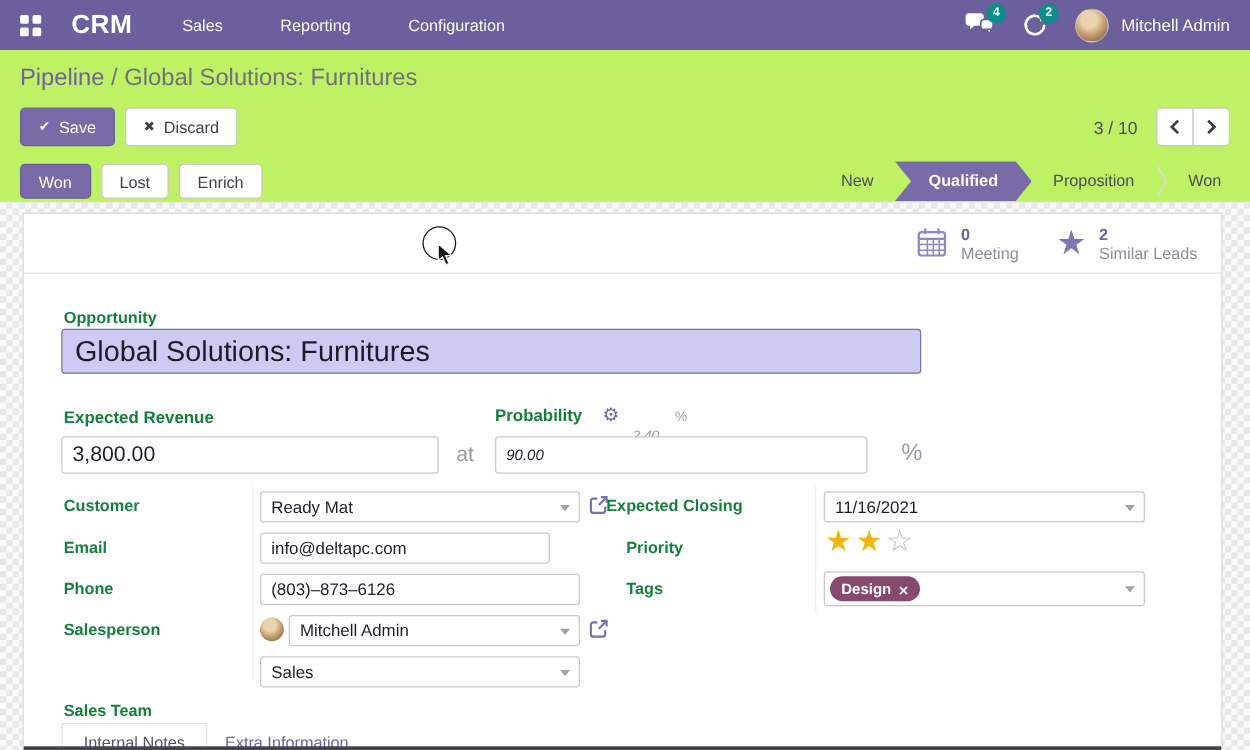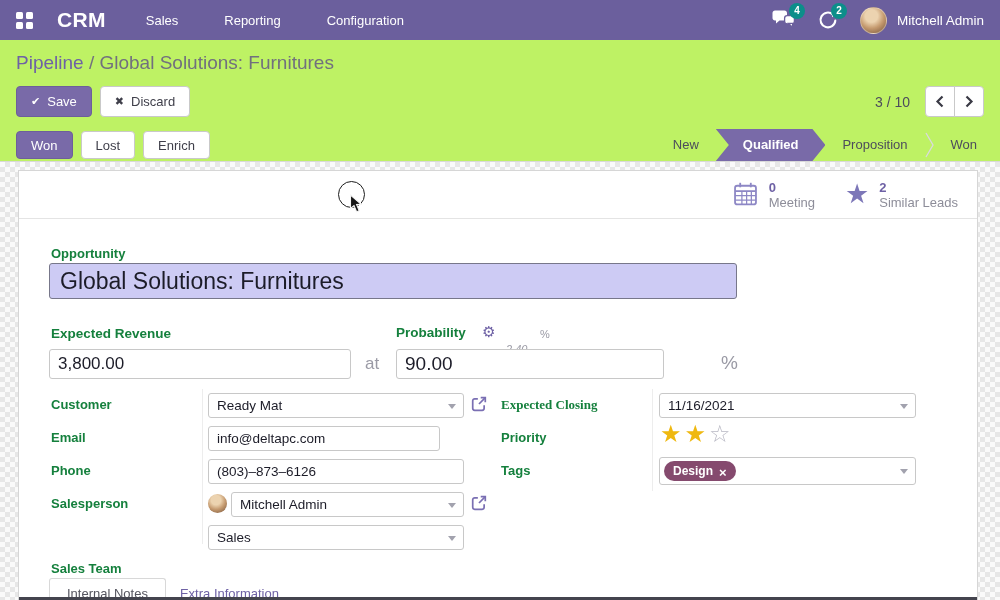--- a/index.html
+++ b/index.html
@@ -243,21 +243,21 @@
     <input class="inp" style="left: 30px; top: 92px; width: 688px; height: 36px; font-size: 23px; background: rgb(205, 203, 244); border-color: rgb(119, 119, 138); padding: 0px 10px;" value="Global Solutions: Furnitures">
 
     <div class="flabel" style="left:32px; top:155px; font-size:13.5px;">Expected Revenue</div>
     <div class="flabel" style="left:377px; top:154px; font-size:13.5px;">Probability</div>
     <span style="position:absolute; left:463px; top:152px; font-size:15px; color:#6e61a5; cursor:pointer;">⚙</span>
     <span class="gray-txt" style="position:absolute; left:487px; top:172px; font-size:11px;font-style:italic;">2.40</span>
     <span class="gray-txt" style="position:absolute; left:521px; top:157px; font-size:11px;">%</span>
 
     <input class="inp" style="left: 30px; top: 178px; width: 302px; height: 30px; font-size: 17px;" value="3,800.00">
     <span class="gray-txt" style="position:absolute; left:346px; top:183px; font-size:17px;">at</span>
-    <input class="inp" style="left: 377px; top: 178px; width: 268px; height: 30px; font-size: 19px;" value="90.00">
+    <input class="inp" style="left: 377px; top: 178px; width: 298px; height: 30px; font-size: 12px; font-style: italic;" value="90.00">
     <span class="gray-txt" style="position:absolute; left:702px; top:181px; font-size:19px;">%</span>
 
     <div class="vline" style="left:183px; top:218px; height:155px;"></div>
     <div class="vline" style="left:633px; top:218px; height:102px;"></div>
 
     <div class="flabel" style="left:32px; top:226px;">Customer</div>
     <div class="select-field" style="left:189px; top:222px; width:256px; height:25px;">
       <span>Ready Mat</span>
       <span class="caret"></span>
     </div>
@@ -288,21 +288,21 @@
           <path d="M12.5 1.5L7 7"></path>
       </svg>
     </span>
 
     <div class="flabel" style="left:32px; top:358px;margin-top:32px;">Sales Team</div>
     <div class="select-field" style="left:189px; top:354px; width:256px; height:25px;">
       <span>Sales</span>
       <span class="caret"></span>
     </div>
 
-    <div class="flabel" style="left:482px; top:226px;font-family:Liberation Serif, serif;">Expected Closing</div>
+    <div class="flabel" style="left:466px; top:226px;">Expected Closing</div>
     <div class="select-field" style="left:640px; top:222px; width:257px; height:25px;">
       <span>11/16/2021</span>
       <span class="caret"></span>
     </div>
 
     <div class="flabel" style="left:482px; top:259px;">Priority</div>
     <div style="position:absolute; left:641px; top:251px; display:flex; gap:3px;">
       <span class="star filled">★</span>
       <span class="star filled">★</span>
       <span class="star">☆</span>

